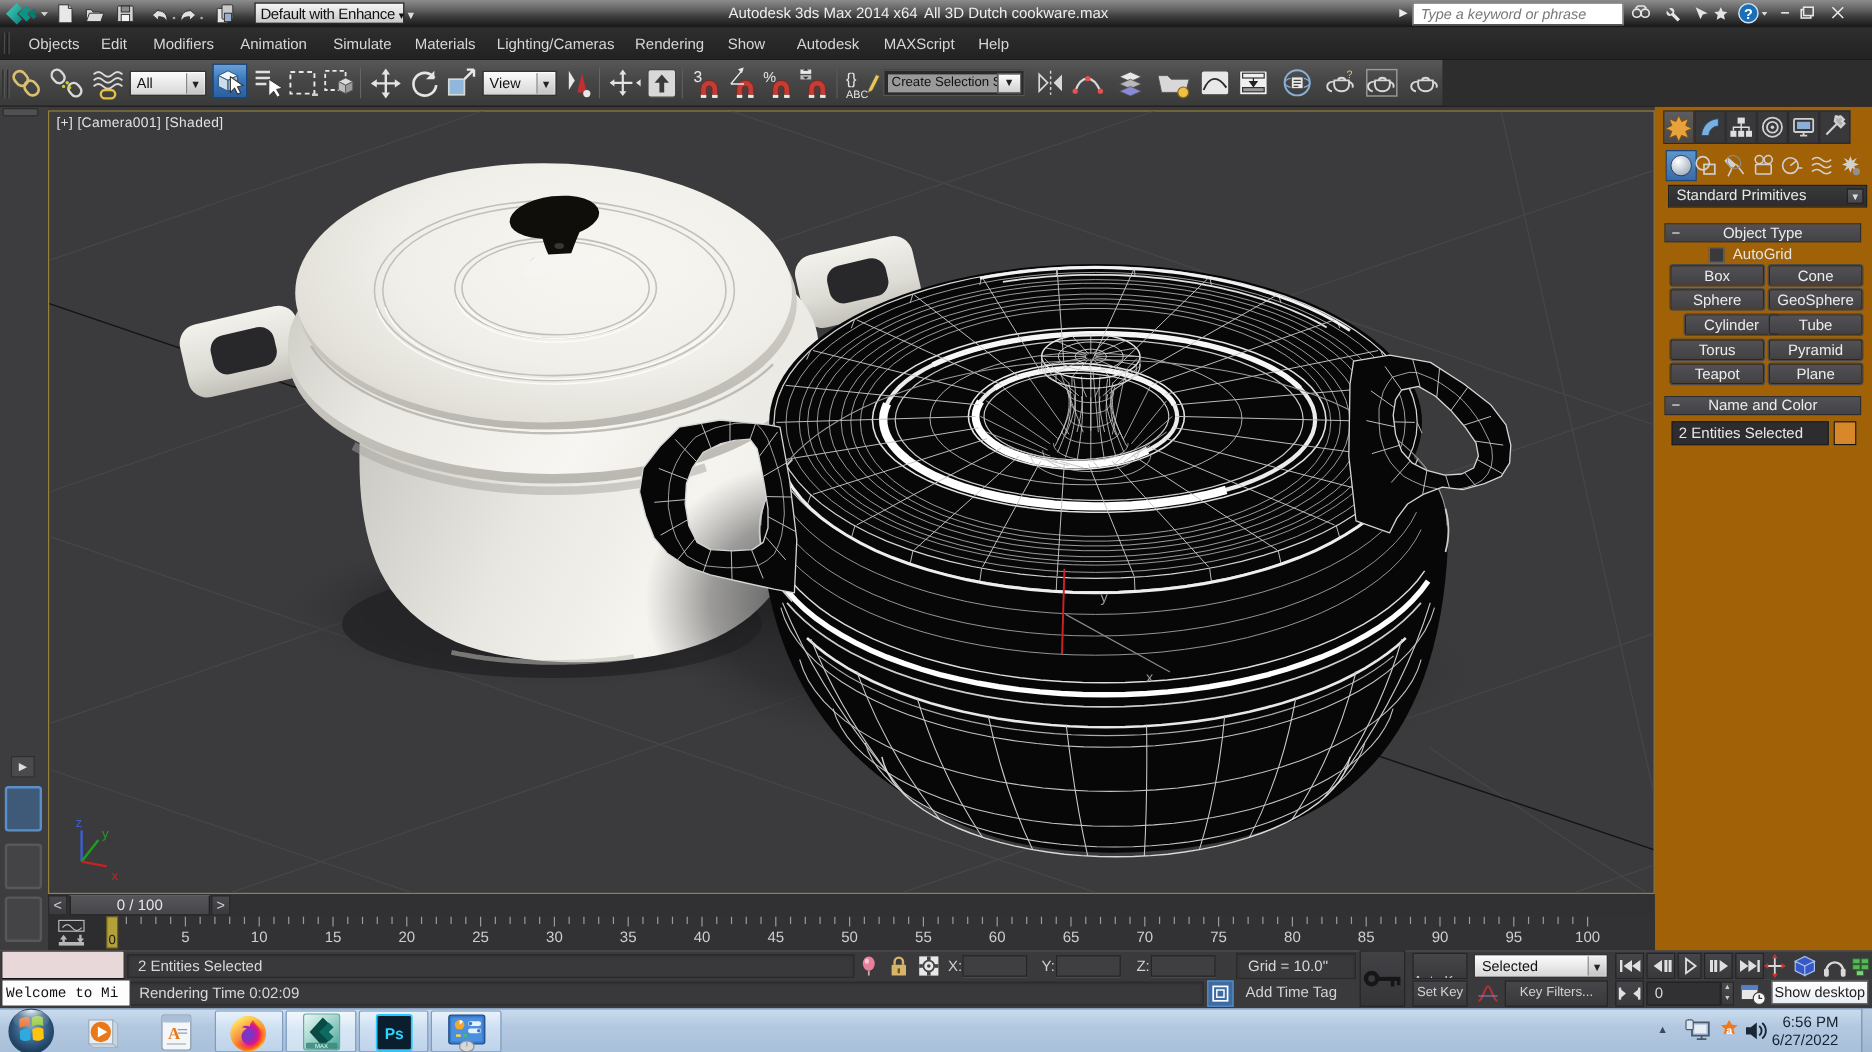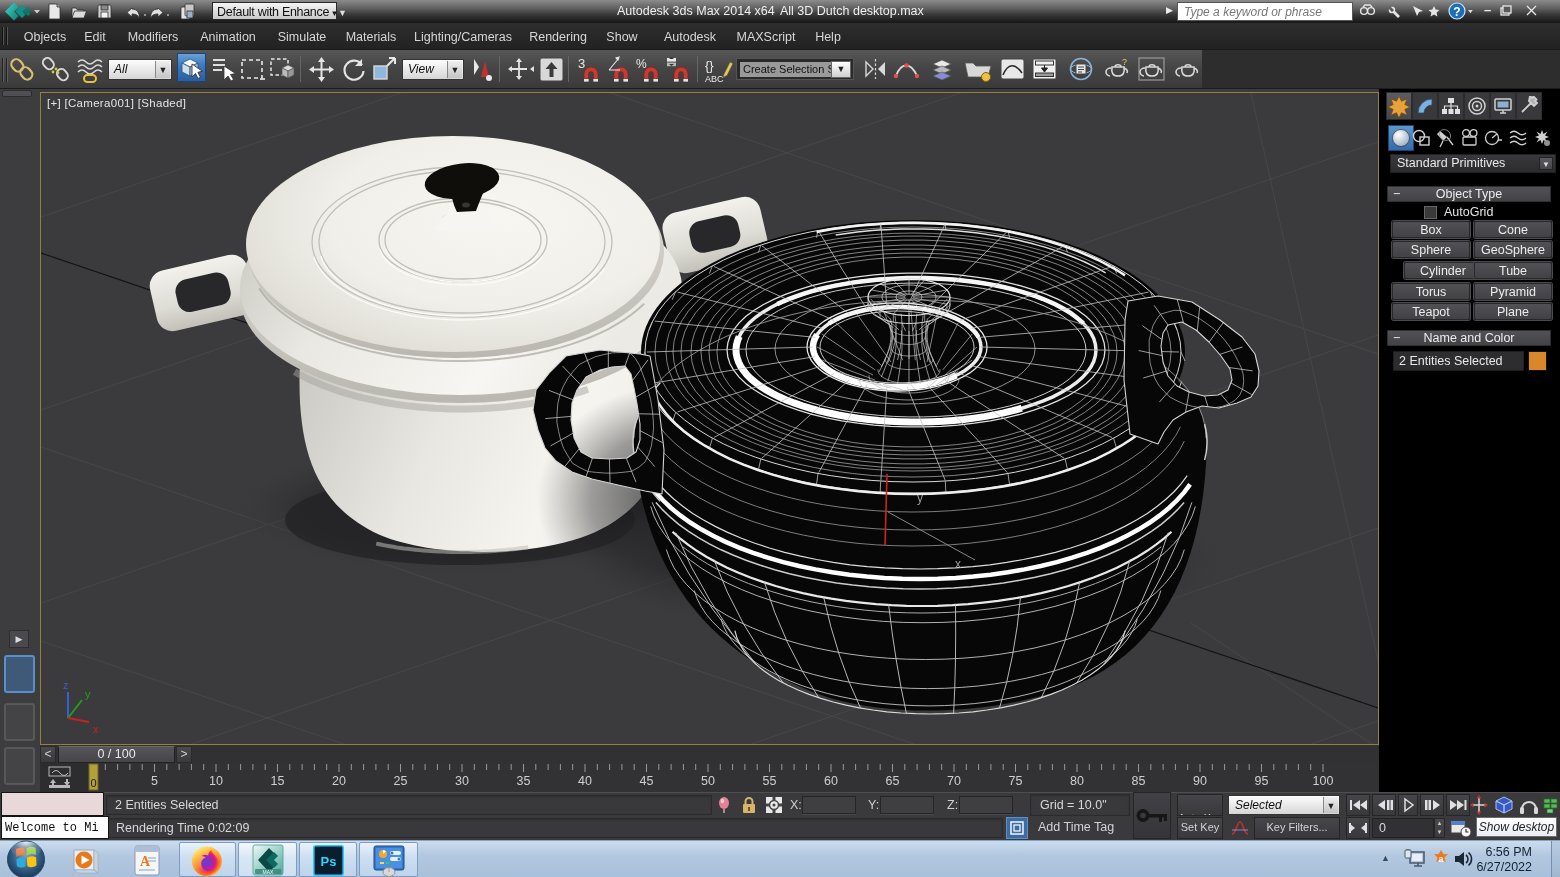--- a/index.html
+++ b/index.html
@@ -1,59 +1,59 @@
 <!DOCTYPE html>
 <html><head><meta charset="utf-8">
 <style>
 *{margin:0;padding:0;box-sizing:border-box;}
 html,body{width:1560px;height:877px;overflow:hidden;background:#3b3b3d;font-family:"Liberation Sans",sans-serif;}
 #root{position:absolute;left:0;top:0;width:1560px;height:877px;}
 .abs{position:absolute;}
 
 #titlebar{left:0;top:0;width:1560px;height:23px;background:linear-gradient(180deg,#8c8c8c 0%,#5e5e5e 38%,#3a3a3a 62%,#161616 100%);}
-#titlebar .ttxt{color:#efefef;font-size:13px;top:4px;margin-left:10px;}
+#titlebar .ttxt{color:#efefef;font-size:13px;top:4px;}
 #dwe{left:212px;top:2px;width:125px;height:18px;background:linear-gradient(#f5f5f5,#c9c9c9);border:1px solid #2a2a2a;color:#111;font-size:12.5px;padding:2px 3px 0 4px;white-space:nowrap;letter-spacing:-0.3px;}
 #dwe .ar{position:absolute;right:2px;top:6px;}
 #searchbox{left:1177px;top:2px;width:176px;height:19px;background:#fff;border:1px solid #555;color:#777;font-style:italic;font-size:12px;padding:2px 0 0 6px;}
 
 #menubar{left:0;top:23px;width:1560px;height:27px;background:linear-gradient(#2e2e2e,#222);border-bottom:1px solid #1a1a1a;}
 .mi{position:absolute;top:7px;color:#d6d6d6;font-size:12.5px;transform:translateX(-50%);}
 
 #toolbar{left:0;top:50px;width:1560px;height:39px;background:linear-gradient(#575757,#464646 45%,#3a3a3a);border-bottom:1px solid #1c1c1c;}
 #toolbar .dk{left:1202px;top:0;width:358px;height:38px;background:#2d2d2d;}
-.combo{background:linear-gradient(#fdfdfd,#d6d6d6);border:1px solid #333;color:#111;font-size:12px;font-style:italic;}
+.combo{background:linear-gradient(#fdfdfd,#d6d6d6);border:1px solid #333;color:#111;font-size:12px;}
 .combo .ar{position:absolute;right:1px;top:1px;bottom:1px;width:15px;background:linear-gradient(#efefef,#c5c5c5);border-left:1px solid #888;color:#222;font-size:9px;text-align:center;padding-top:4px;}
 
 #leftcol{left:0;top:89px;width:40px;height:703px;background:#3d3d3f;}
 .lsq{position:absolute;left:4px;width:31px;height:38px;background:#444447;border:2px solid #58585c;border-radius:3px;}
 
 #viewport{left:40px;top:92px;width:1339px;height:653px;background:#3b3b3d;border:1px solid #94823a;}
 #vplabel{left:6px;top:4px;color:#e2e2e2;font-size:11.5px;letter-spacing:0.3px;}
 
-#rightpanel{left:1379px;top:89px;width:181px;height:751px;background:#000000;}
+#rightpanel{left:1379px;top:89px;width:181px;height:751px;background:#a16207;}
 .rtab{position:absolute;top:3px;width:26px;height:28px;background:#39393c;border:1px solid #2c2c2e;}
 .rtab.act{background:linear-gradient(#5c5c60,#48484c);}
 #sprim{position:absolute;left:11px;top:65px;width:166px;height:19px;background:linear-gradient(#39393c,#2c2c2e);border:1px solid #202022;color:#e8e8e8;font-size:12.5px;padding:1px 0 0 6px;}
 .roll{position:absolute;left:8px;width:164px;height:16px;background:linear-gradient(#525256,#434347);border:1px solid #2e2e31;color:#ececec;font-size:12.5px;text-align:center;}
 .roll .mn{position:absolute;left:5px;top:0px;}
 .obtn{position:absolute;width:78px;height:17px;background:linear-gradient(#515155,#424246);border:1px solid #28282b;border-radius:2px;color:#ececec;font-size:12.5px;text-align:center;padding-top:1px;box-shadow:0 0 0 1px #4a4a4e;}
 
 #slrow{left:40px;top:745px;width:1339px;height:18px;background:#313134;}
 #tsthumb{left:18px;top:1px;width:117px;height:17px;background:linear-gradient(#55555a,#45454a);border:1px solid #222;border-top-color:#6a6a6e;color:#e8e8e8;font-size:12.5px;text-align:center;}
 .slbtn{position:absolute;top:1px;width:16px;height:17px;background:linear-gradient(#4a4a4e,#3a3a3e);border:1px solid #2a2a2c;color:#ccc;font-size:12px;text-align:center;}
 #rulrow{left:40px;top:763px;width:1339px;height:29px;background:#2d2d2f;}
 
 #strow1{left:0px;top:792px;width:1560px;height:24px;background:#3a3a3d;border-top:1px solid #4e4e52;}
 #strow2{left:0px;top:816px;width:1560px;height:24px;background:#3a3a3d;}
 .sfield{position:absolute;background:#39393c;border:1px solid #2a2a2c;box-shadow:inset 0 1px 2px #2e2e30;color:#d8d8d8;font-size:12.5px;}
 .xyz{position:absolute;top:3px;width:54px;height:18px;background:#3f3f42;border:1px solid #252527;box-shadow:0 1px 0 #4a4a4e;}
 .sbtn{position:absolute;background:linear-gradient(#46464a,#39393c);border:1px solid #252528;color:#d2d2d2;font-size:11px;text-align:center;white-space:nowrap;overflow:hidden;}
 #minilisten1{left:1px;top:792px;width:103px;height:24px;background:#e9d8da;border:1px solid #141414;}
 #minilisten2{left:1px;top:816px;width:108px;height:23px;background:#fdfdfd;border:1px solid #141414;color:#111;font-family:"Liberation Mono",monospace;font-size:12px;padding:4px 0 16px 3px;white-space:nowrap;overflow:hidden;}
-#tooltip{left:1476px;top:817px;width:81px;height:20px;white-space:nowrap;background:linear-gradient(#ffffff,#e8edf4);border:1px solid #6a6a6a;color:#222;font-size:12px;text-align:center;padding-top:2px;z-index:50;font-style:italic;}
+#tooltip{left:1476px;top:817px;width:81px;height:20px;white-space:nowrap;background:linear-gradient(#ffffff,#e8edf4);border:1px solid #6a6a6a;color:#222;font-size:12px;text-align:center;padding-top:2px;z-index:50;}
 
 #taskbar{left:0;top:840px;width:1560px;height:37px;background:linear-gradient(#cadcee,#b3c8e0 40%,#a9c0da);border-top:1px solid #89a1bd;}
 .tkbtn{position:absolute;top:1px;height:35px;background:linear-gradient(#e9f2fb,#ccdef1 45%,#bed3ea);border:1px solid #7e9dc1;border-radius:2px;}
 #traytxt{position:absolute;right:28px;top:4px;color:#142230;font-size:12.5px;text-align:right;line-height:15px;}
 #sdesk{position:absolute;right:0;top:0;width:9px;height:37px;background:linear-gradient(#b8cce2,#9fb6d0);border-left:1px solid #7490ae;}
 </style></head>
 <body>
 <div id="root">
 
 <div id="titlebar" class="abs">
@@ -82,21 +82,21 @@
       <rect x="135" y="5" width="9" height="12" rx="1" fill="#e4e4e4"></rect>
           <rect x="139" y="2" width="9" height="12" rx="1" fill="#c8c8c8"></rect>
           <rect x="141" y="9" width="6" height="7" fill="#9ab0c8"></rect>
     </g>
     <circle cx="99" cy="13" r="1.1" fill="#aaa"></circle>
         <circle cx="122" cy="13" r="1.1" fill="#aaa"></circle>
   </svg>
   <div id="dwe" class="abs">Default with Enhance <span style="font-size:9px">▾</span><span class="ar"></span></div>
   <div class="abs" style="left:338px;top:8px;color:#ddd;font-size:9px">▼</div>
   <div class="abs ttxt" style="left:607px;font-size:12.5px">Autodesk 3ds Max  2014 x64</div>
-  <div class="abs ttxt" style="left:770px;font-size:12.5px">All 3D Dutch desktop.max</div>
+  <div class="abs ttxt" style="left:770px;font-size:12.5px">All 3D Dutch cookware.max</div>
   <div class="abs" style="left:1166px;top:5px;color:#eee;font-size:9px">▶</div>
   <div id="searchbox" class="abs">Type a keyword or phrase</div>
   <svg class="abs" style="left:1358px;top:3px" width="100" height="18" viewBox="0 0 100 18">
     <g stroke="#e5e5e5" fill="none" stroke-width="1.4">
       <circle cx="6" cy="8" r="3.4"></circle>
           <circle cx="13" cy="8" r="3.4"></circle>
           <path d="M5 4 l2 -2 h5 l2 2"></path>
       <path d="M33 4 c3 -1 5 1 4 4 l5 5 -2 2 -5 -5 c-3 1 -5 -1 -4 -4 l3 3 2 -2 z" fill="#e5e5e5" stroke="none"></path>
       <path d="M55 3 l4 10 2 -4 4 -1 z" fill="#e5e5e5" stroke="none"></path>
       <path d="M76 3 l1.7 3.6 3.8 .4 -2.9 2.6 .8 3.9 -3.4 -2 -3.4 2 .8 -3.9 -2.9 -2.6 3.8 -.4 z" fill="#e5e5e5" stroke="none"></path>

